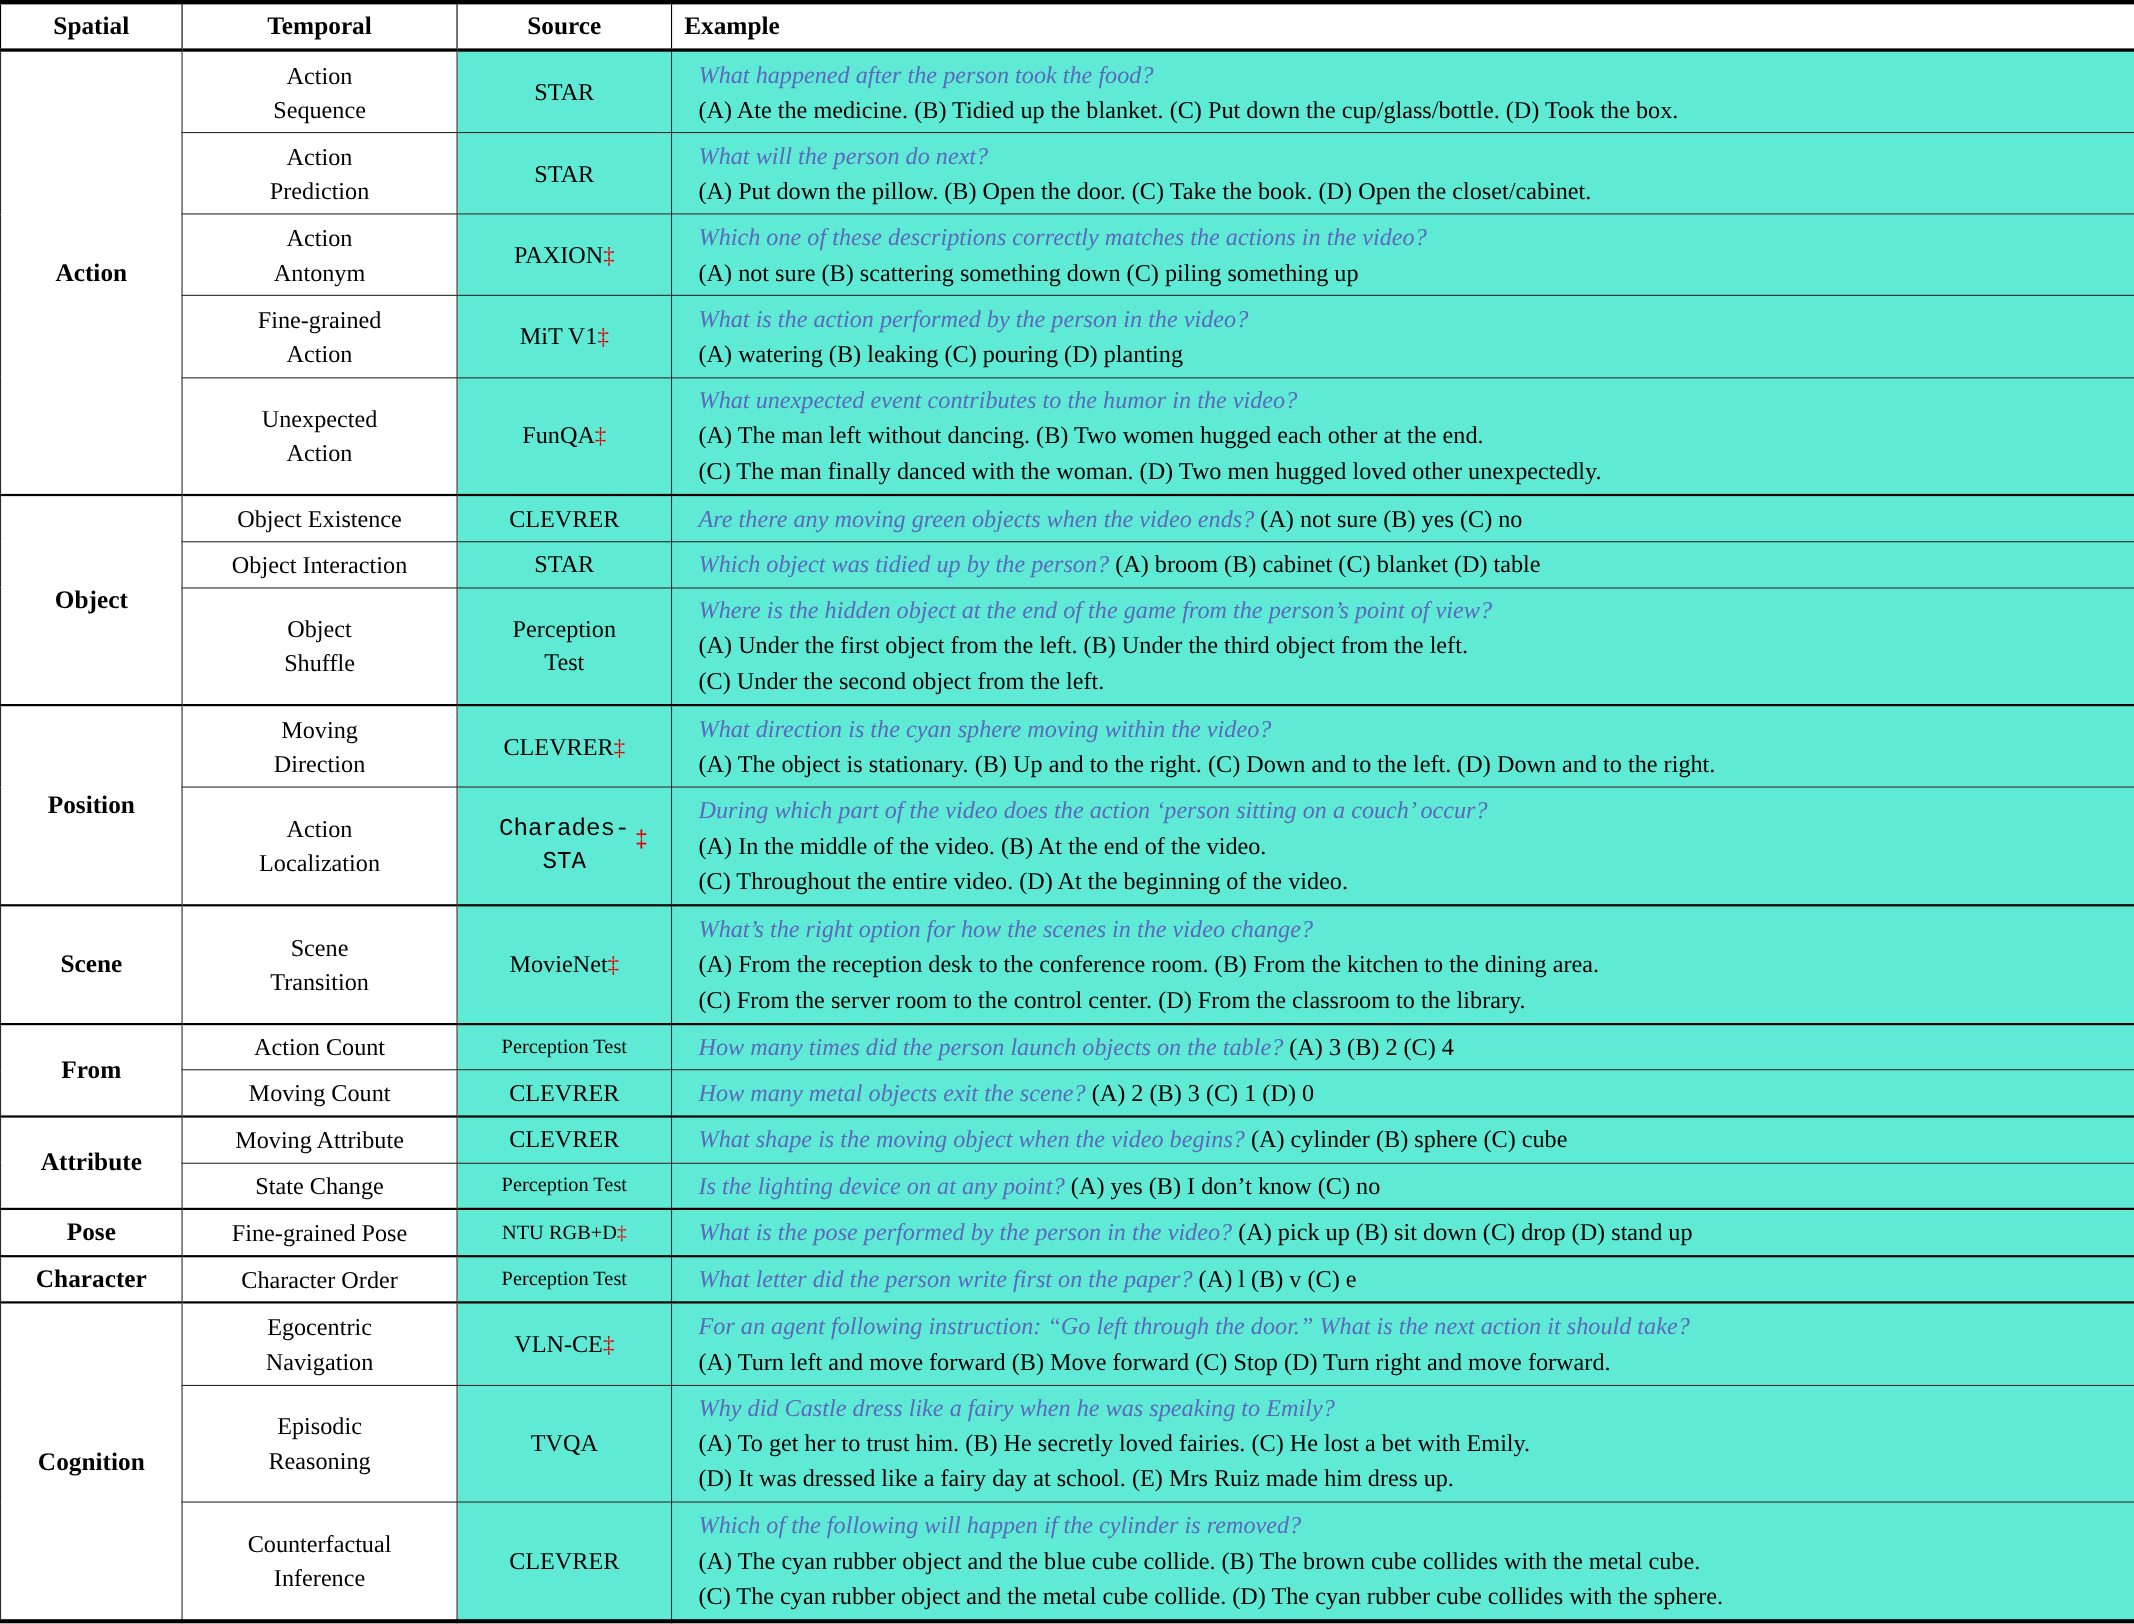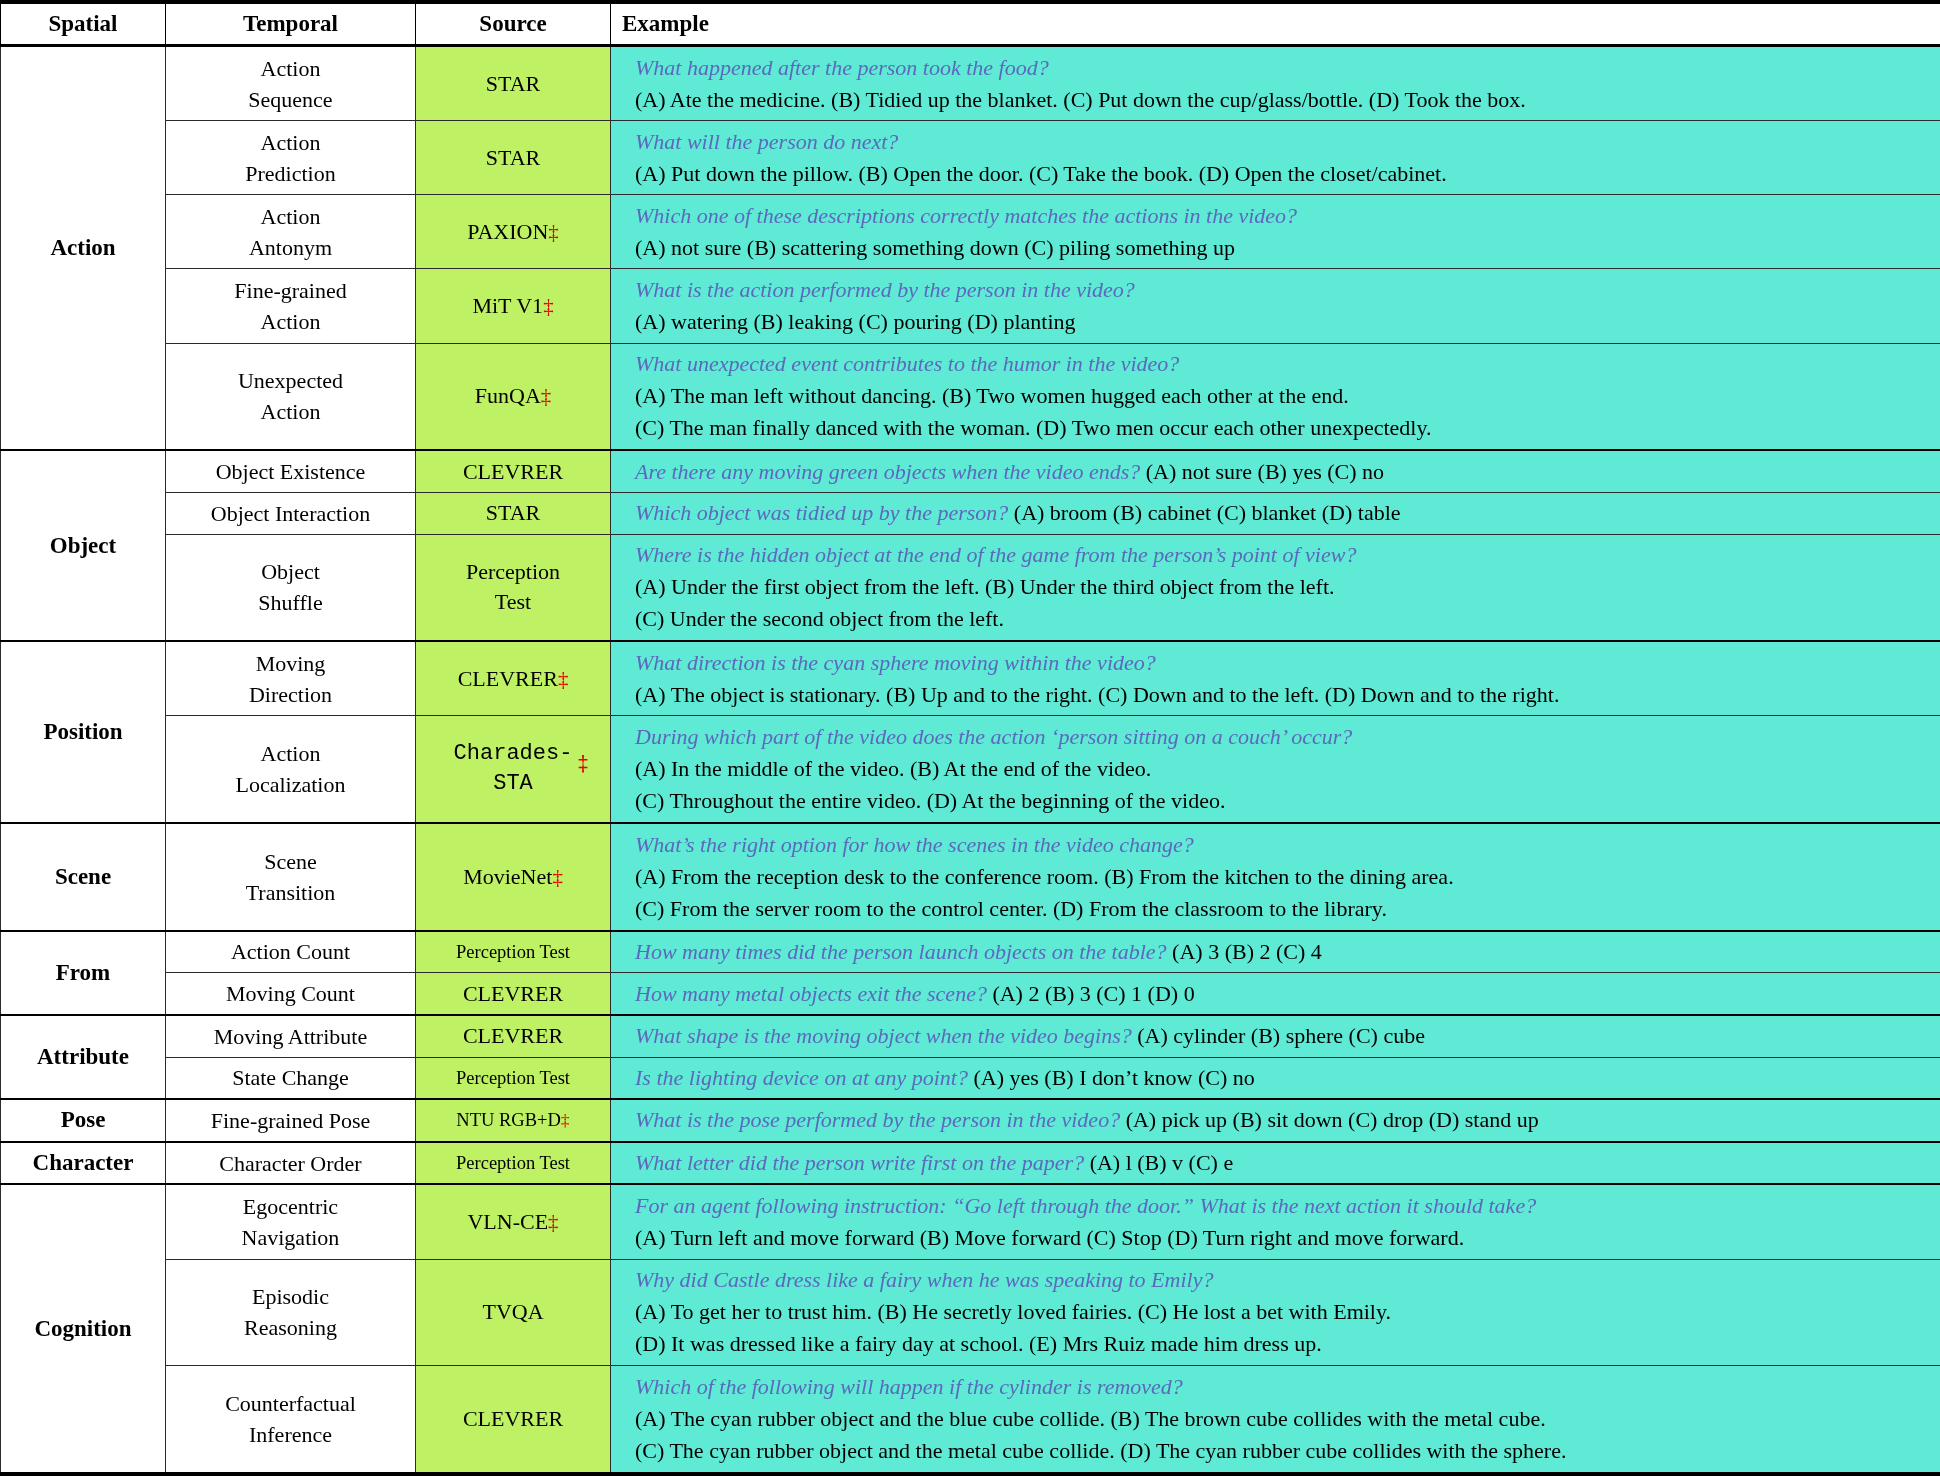--- a/index.html
+++ b/index.html
@@ -54,21 +54,21 @@
     text-align: center;
     background: #ffffff;
   }
   td.temporal {
     text-align: center;
     background: #ffffff;
     line-height: 31px;
   }
   td.source {
     text-align: center;
-    background: #bef264;
+    background: #5eead4;
     line-height: 30px;
   }
   td.source.small { font-size: 18.5px; margin-top: 19px; }
   td.example {
     background: #5eead4;
     padding-left: 24px;
     padding-right: 6px;
     line-height: 32px;
   }
   .q {
@@ -170,21 +170,21 @@
         <td class="temporal">
           <div>Unexpected</div>
           <div>Action</div>
         </td>
         <td class="source">
           <div>FunQA<span class="mark">‡</span></div>
         </td>
         <td class="example">
           <div class="q">What unexpected event contributes to the humor in the video?</div>
           <div class="opts">(A) The man left without dancing. (B) Two women hugged each other at the end.</div>
-          <div class="opts">(C) The man finally danced with the woman. (D) Two men occur each other unexpectedly.</div>
+          <div class="opts">(C) The man finally danced with the woman. (D) Two men hugged loved other unexpectedly.</div>
         </td>
       </tr>
       <tr class="section-start">
         <td class="spatial" rowspan="3">Object</td>
         <td class="temporal">
           <div>Object Existence</div>
         </td>
         <td class="source">
           <div>CLEVRER</div>
         </td>

